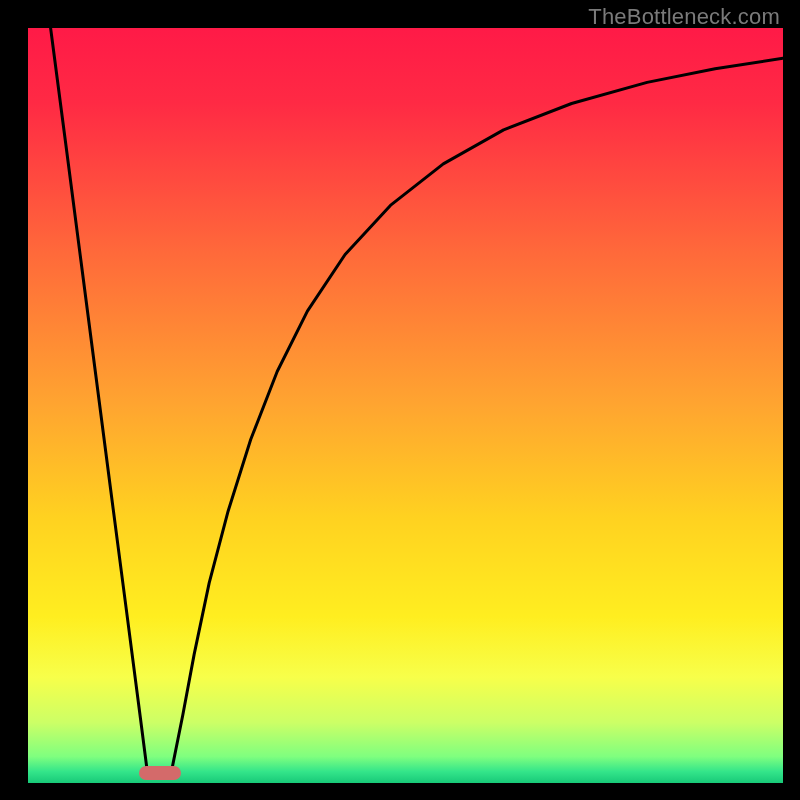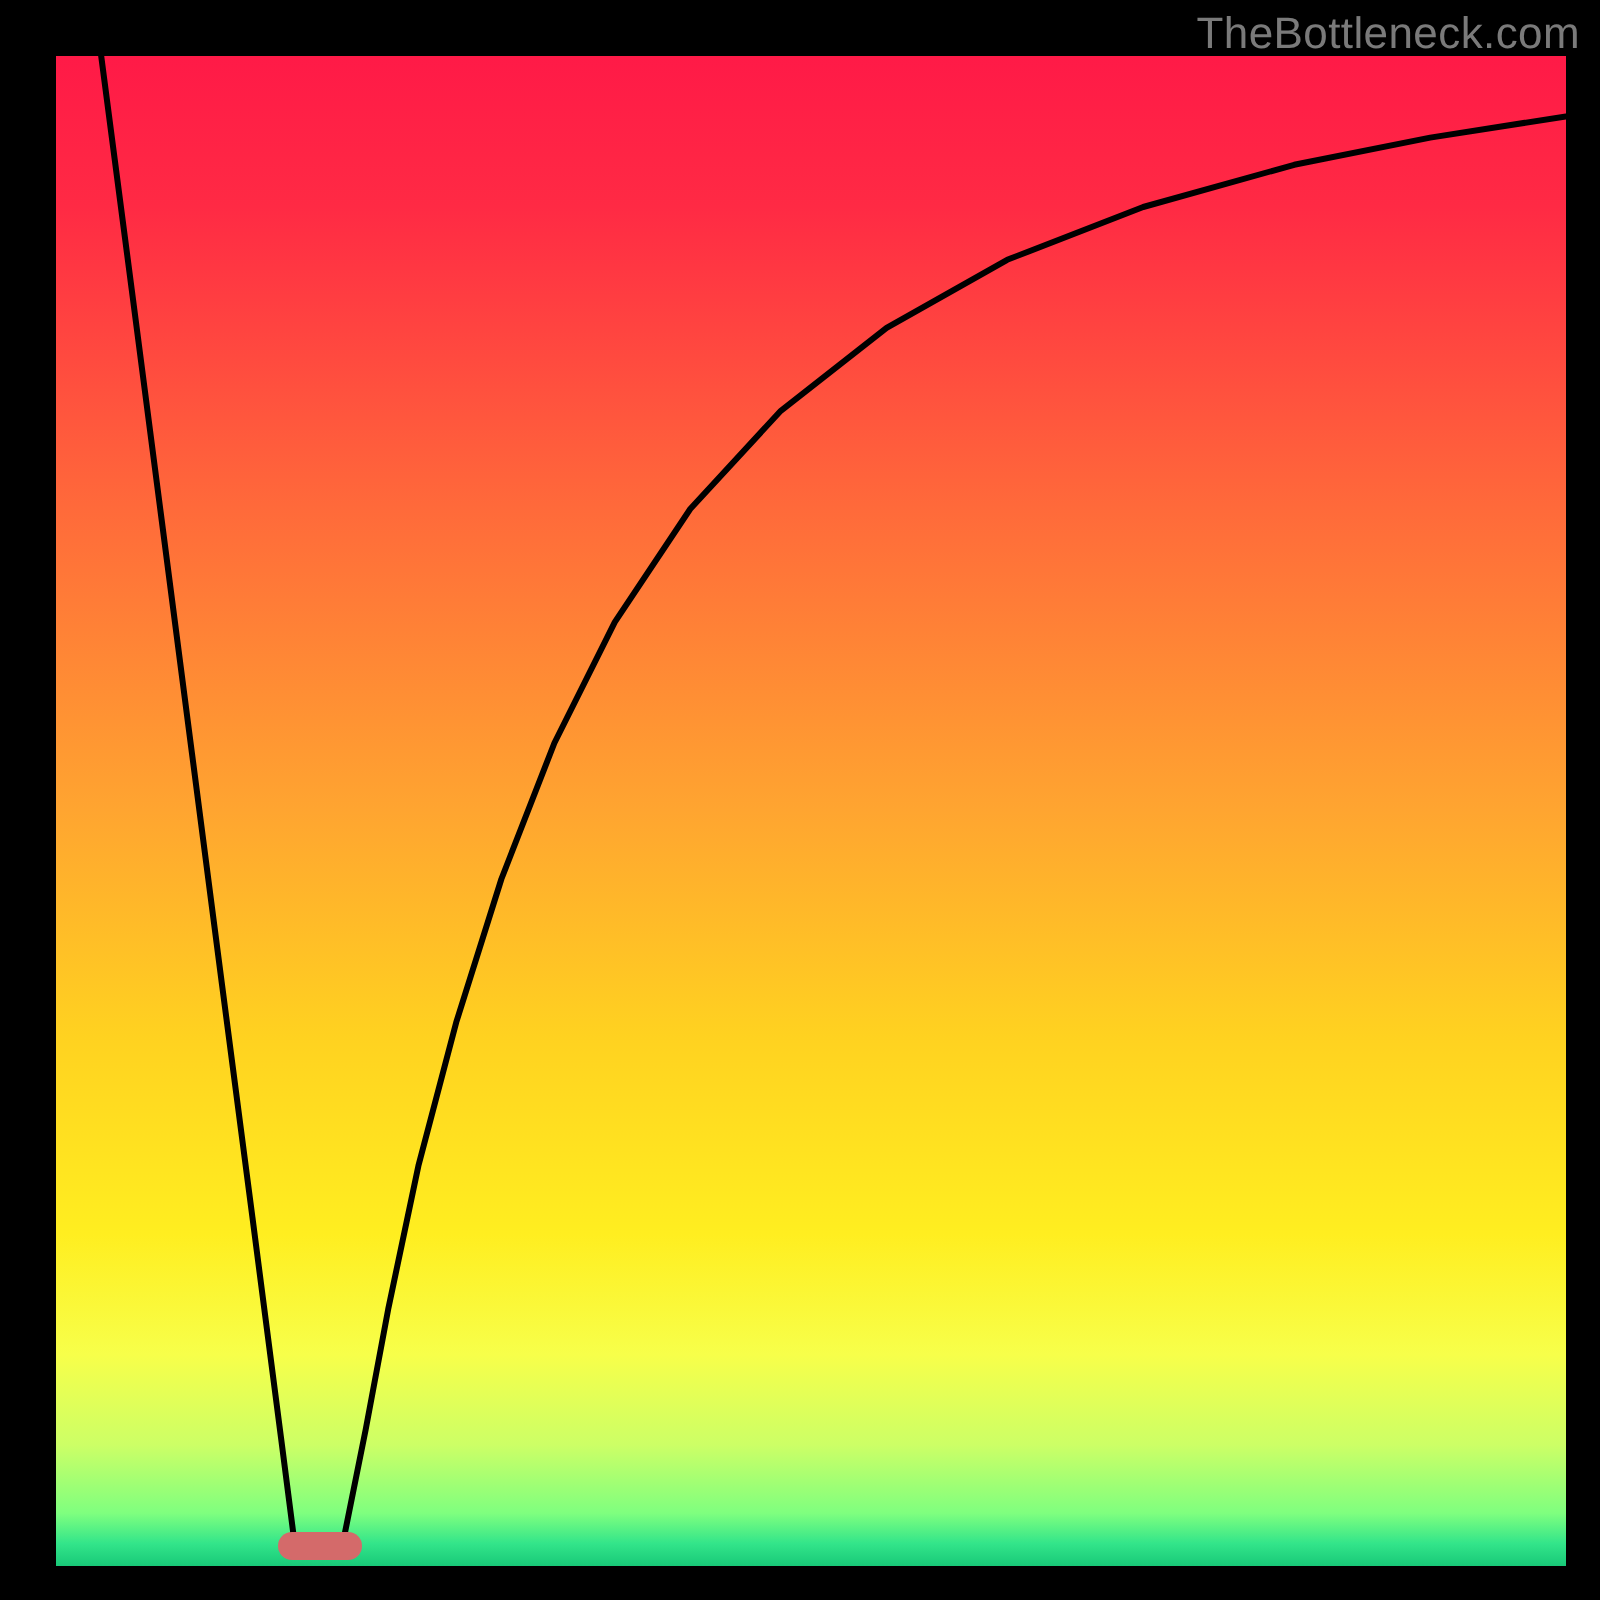--- a/index.html
+++ b/index.html
@@ -43,21 +43,21 @@
   .marker {
     position: absolute;
     width: 42px;
     height: 14px;
     border-radius: 8px;
     transform: translate(-50%, -50%);
   }
   .watermark {
     position: absolute;
     top: 4px;
-    right: 10px;
+    right: 20px;
     font-family: Arial, Helvetica, sans-serif;
     font-size: 22px;
     color: #7a7a7a;
     letter-spacing: 0.2px;
   }
 </style>
 </head>
 <body>
 
 <div class="frame">

